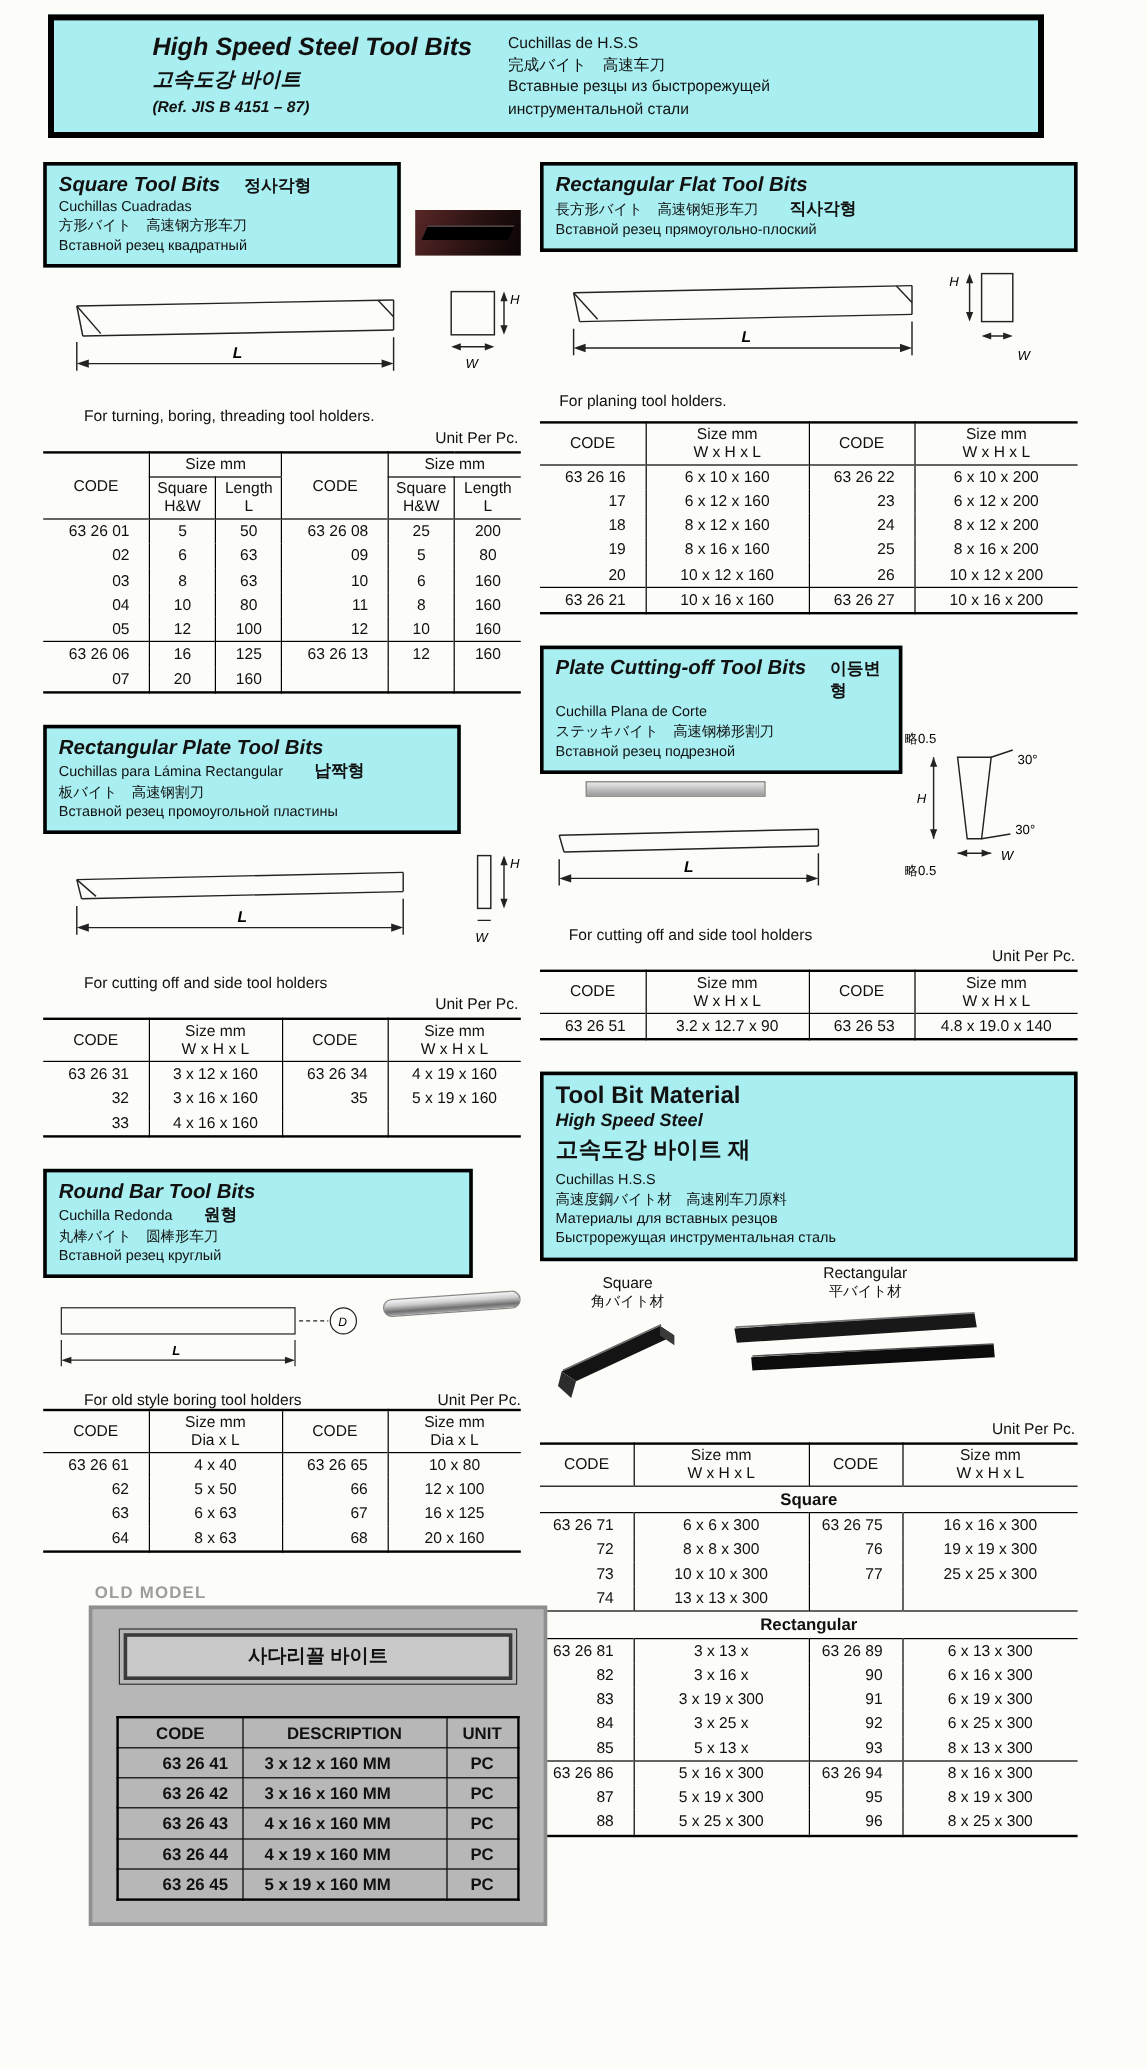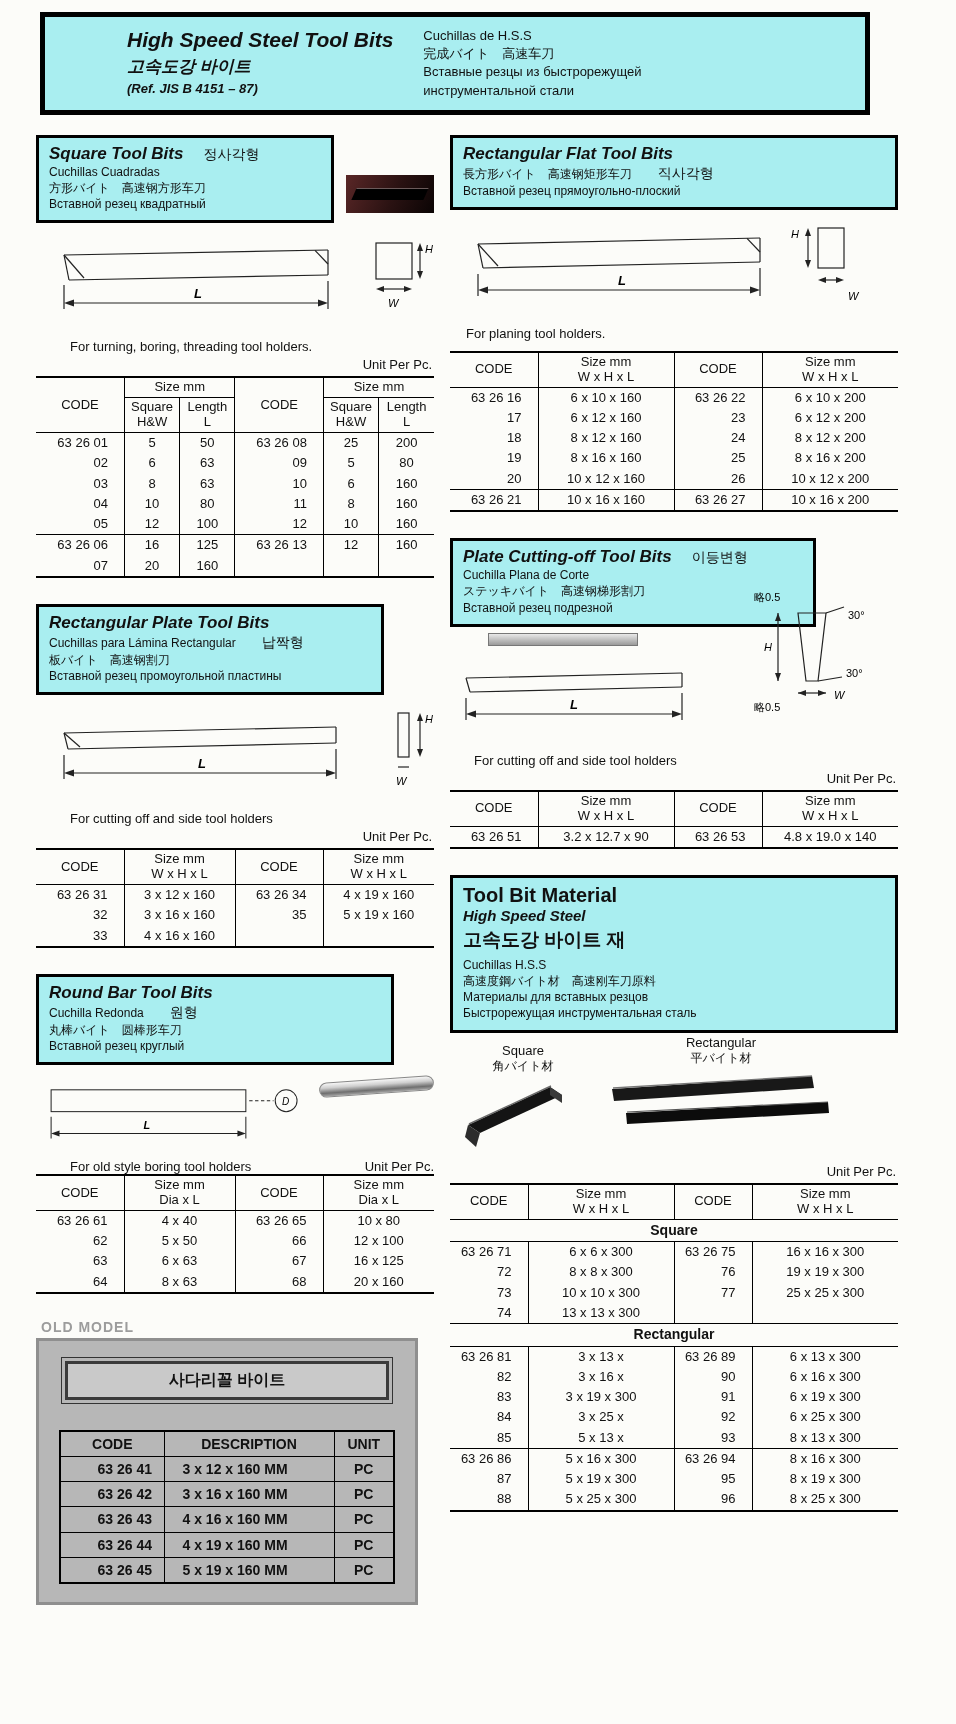--- a/index.html
+++ b/index.html
@@ -24,24 +24,24 @@
   
   .columns { display:flex; gap:16px; padding:20px 58px 0 36px; }
   .col-left { width:398px; flex:none; }
   .col-right { flex:1; min-width:0; }
   .sec { margin-bottom:26px; }
 
   
   .sec-box { background:#a9eef0; border:3px solid #000; padding:6px 10px 8px; }
   .sec-title-line { display:flex; align-items:baseline; gap:20px; }
   .sec-title { font-size:17px; font-weight:bold; font-style:italic; white-space:nowrap; }
-  .sec-kr { font-size:14px; font-weight:normal; }
+  .sec-kr { font-size:14px; font-weight:bold; }
   .sec-line { font-size:12px; line-height:1.35; }
   .line-flex { display:flex; gap:26px; align-items:baseline; }
-  .w300 { width:300px; } .w330 { width:366px; } .w348 { width:348px; } .w358 { width:358px; }
+  .w300 { width:300px; } .w330 { width:302px; } .w348 { width:348px; } .w358 { width:358px; }
 
   
   .usage { font-size:13px; padding-left:34px; margin-top:12px; }
   .usage-flex { display:flex; justify-content:space-between; font-size:13px; margin-top:4px; padding-left:34px; }
   .unit { font-size:13px; text-align:right; margin:3px 2px 4px 0; }
 
   
   .data-table { border-collapse:collapse; width:100%; font-size:13px; table-layout:fixed; }
   .data-table { border-top:2px solid #000; border-bottom:2px solid #000; }
   .data-table thead { border-bottom:1px solid #000; }
@@ -92,21 +92,21 @@
   .mat-kr { font-size:19px; font-weight:bold; margin:3px 0 4px; }
   .mat-photos { display:flex; gap:18px; margin:10px 0 0 8px; align-items:flex-start; }
   .mat-photo-block { text-align:center; }
   .cap { font-size:13px; }
   .cap-jp { font-size:12px; margin-bottom:2px; }
   .mat-photo-block.rightblk { margin-top:-8px; }
 
   
   .old-panel {
     position:relative; margin-top:44px; width:382px;
-    background:#b7b7b7; border:3px solid #8f8f8f; padding:12px 20px 18px;
+    background:#b7b7b7; border:3px solid #8f8f8f; padding:12px 20px 18px;margin-left:38px;
   }
   .old-tag {
     position:absolute; top:-22px; left:2px; color:#9c9c9c;
     font-weight:bold; font-size:14px; letter-spacing:1px;
   }
   .old-title-wrap { border:1px solid #333; padding:3px; margin:4px 2px 26px; }
   .old-title { border:3px solid #3a3a3a; background:#c9c9c9; font-size:16px; font-weight:bold; text-align:center; padding:6px 4px; }
   .t-old { border-collapse:collapse; width:100%; font-size:14px; font-weight:bold; border:2px solid #000; }
   .t-old th, .t-old td { border:1px solid #000; padding:3px 6px; text-align:center; line-height:1.3; }
   .t-old col.occ { width:104px; } .t-old col.odc { width:170px; }

